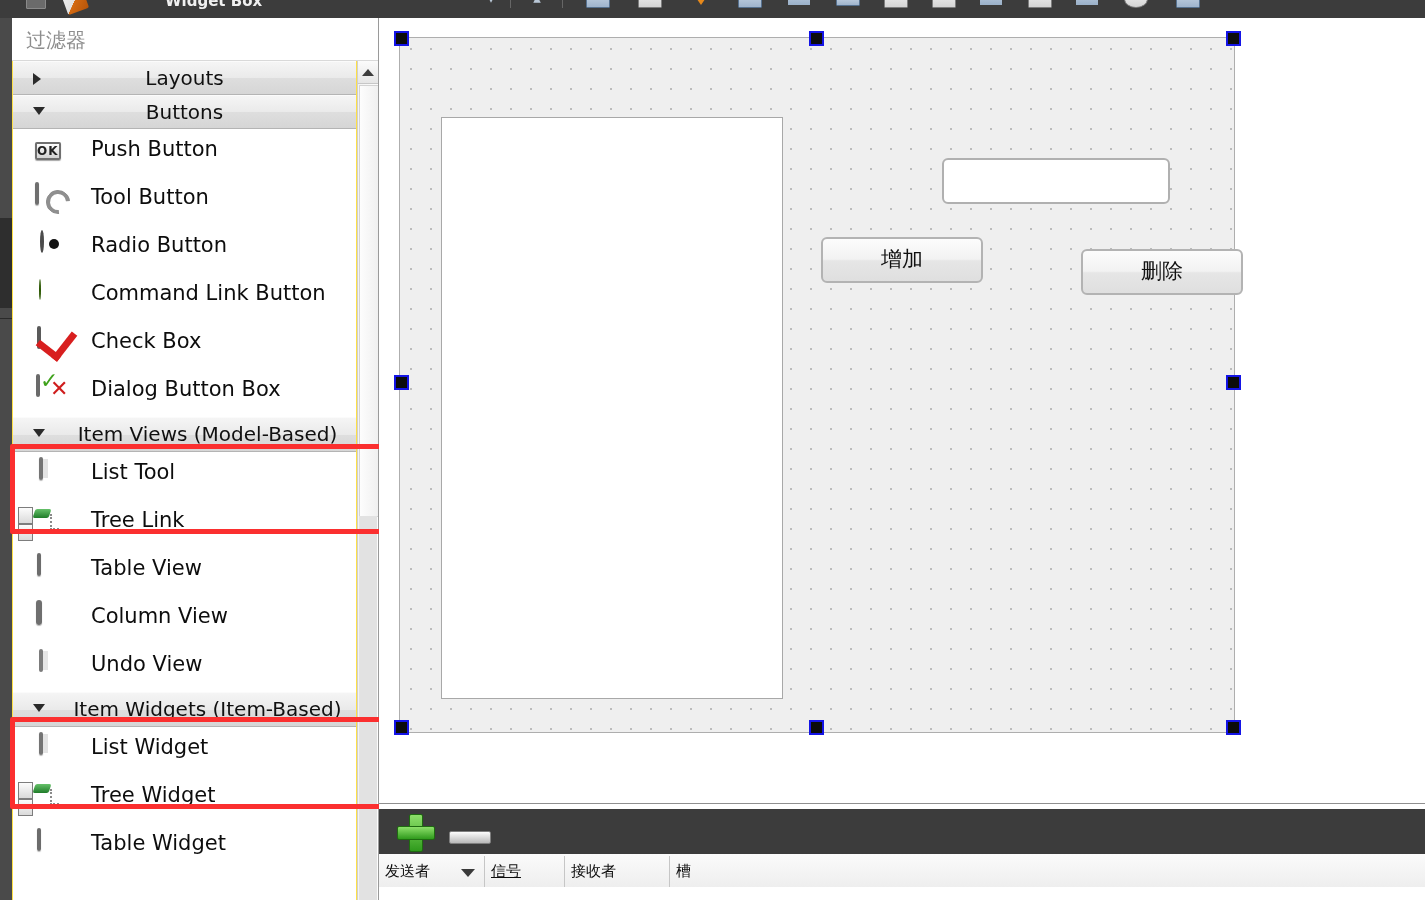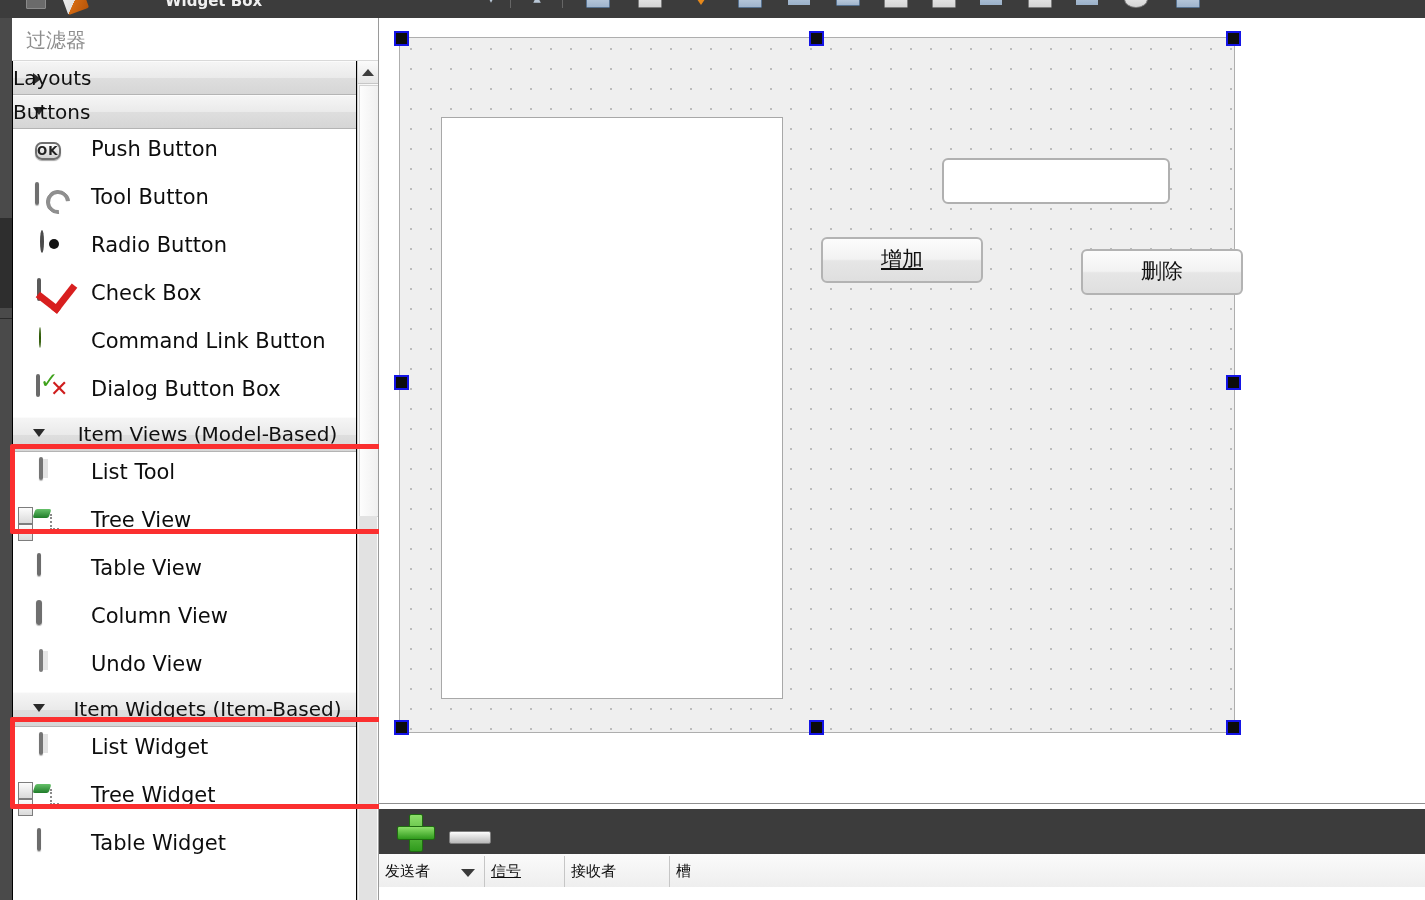--- a/index.html
+++ b/index.html
@@ -46,21 +46,21 @@
   }
 
   
   .left-rail{position:absolute;left:0;top:18px;width:12px;height:882px;background:#4a4a4a;}
   .left-rail .rail-dark{position:absolute;left:0;top:200px;width:12px;height:90px;background:#2e2e2e;}
   .left-rail .rail-line{position:absolute;left:0;top:300px;width:12px;height:1px;background:#2a2a2a;}
 
   
   .widgetbox{
     position:absolute;left:12px;top:18px;width:366px;height:882px;
-    background:#000000;border-right:1px solid #9a9a9a;
+    background:#fde047;border-right:1px solid #9a9a9a;
     overflow:hidden;
   }
   .filter{
     position:absolute;left:0;top:0;width:366px;height:42px;
     background:#ffffff;
     border-bottom:1px solid #d9d9d9;
   }
   .filter .ph{
     position:absolute;left:14px;top:9px;
     font-size:20px;color:#8d8d8d;
@@ -75,36 +75,36 @@
     background:linear-gradient(#f5f5f5 0%,#eaeaea 50%,#dedede 51%,#d6d6d6 100%);
     border-bottom:1px solid #b4b4b4;
     border-top:1px solid #fbfbfb;
   }
   .grp .arr{
     position:absolute;left:20px;top:11px;width:0;height:0;
   }
   .grp.closed .arr{border-top:6px solid transparent;border-bottom:6px solid transparent;border-left:8px solid #2b2b2b;}
   .grp.open .arr{border-left:6px solid transparent;border-right:6px solid transparent;border-top:8px solid #2b2b2b;}
   .grp .gtxt{
-    position:absolute;left:0;right:0;top:4px;
+    position:absolute;left:0;right:0;top:4px;text-align:center;
     font-size:20px;color:#101010;
   }
   .grp.leftish .gtxt{text-align:center;left:46px;}
 
   .witem{
     position:relative;height:48px;background:#ffffff;
   }
   .witem .wi-ico{position:absolute;left:20px;top:7px;width:42px;height:34px;}
   .witem .wi-txt{position:absolute;left:78px;top:8px;font-size:21px;color:#0d0d0d;}
 
   
   .ic-push{
     width:38px;height:32px;margin-top:1px;margin-left:2px;
     background:linear-gradient(#fdfdfd,#d2d2d2);
-    border:2px solid #6f6f6f;border-radius:7px;
+    border:2px solid #6f6f6f;border-radius:2px;
     box-shadow:0 1px 1px rgba(0,0,0,.35);
     font-size:12px;font-weight:700;color:#222;text-align:center;line-height:30px;
     letter-spacing:1px;
   }
   .ic-tool{
     width:38px;height:32px;margin-top:1px;margin-left:2px;
     background:linear-gradient(#eeeeee,#c9c9c9);
     border:2px solid #6f6f6f;border-radius:3px;position:relative;
     box-shadow:0 1px 1px rgba(0,0,0,.3);
   }
@@ -243,21 +243,21 @@
   .lineedit-w{
     position:absolute;left:542px;top:120px;width:224px;height:42px;
     background:#ffffff;border:2px solid #b0b0b0;border-radius:6px;
   }
   .btn-w{
     position:absolute;height:42px;
     background:linear-gradient(#fcfcfc 0%,#f2f2f2 48%,#e6e6e6 52%,#dfdfdf 100%);
     border:2px solid #b3b3b3;border-radius:6px;
     font-size:21px;color:#111;text-align:center;line-height:40px;
   }
-  .btn-add{left:421px;top:199px;width:158px;text-decoration:underline;}
+  .btn-add{left:421px;top:199px;width:158px;}
   .btn-del{left:681px;top:199px;width:158px;margin-top:12px;}
 
   .handle{
     position:absolute;width:11px;height:11px;
     background:#0b0b0b;border:2px solid #1414e6;
   }
 
   
   .sse{
     position:absolute;left:379px;top:803px;right:0;height:97px;
@@ -357,46 +357,46 @@
       </div>
       <div class="witem">
         <span class="wi-ico"><span class="ic-tool"></span></span>
         <span class="wi-txt">Tool Button</span>
       </div>
       <div class="witem">
         <span class="wi-ico"><span class="ic-radio"></span></span>
         <span class="wi-txt">Radio Button</span>
       </div>
       <div class="witem">
+        <span class="wi-ico"><span class="ic-cmd"></span></span>
+        <span class="wi-txt">Command Link Button</span>
+      </div>
+      <div class="witem">
         <span class="wi-ico"><span class="ic-check"></span></span>
         <span class="wi-txt">Check Box</span>
-      </div>
-      <div class="witem">
-        <span class="wi-ico"><span class="ic-cmd"></span></span>
-        <span class="wi-txt">Command Link Button</span>
       </div>
       <div class="witem">
         <span class="wi-ico"><span class="ic-dlg"></span></span>
         <span class="wi-txt">Dialog Button Box</span>
       </div>
 
       <div class="grp open leftish" style="height:33px;">
         <span class="arr"></span>
         <span class="gtxt">Item Views (Model-Based)</span>
       </div>
 
       <div class="witem">
         <span class="wi-ico"><span class="ic-listv"></span></span>
         <span class="wi-txt">List Tool</span>
       </div>
       <div class="witem">
         <span class="wi-ico">
           <span class="ic-treev"><i class="tk"></i><i class="ln"></i><i class="pg pg1"></i><i class="pg pg2"></i></span>
         </span>
-        <span class="wi-txt">Tree View</span>
+        <span class="wi-txt">Tree Link</span>
       </div>
       <div class="witem">
         <span class="wi-ico"><span class="ic-tablev"></span></span>
         <span class="wi-txt">Table View</span>
       </div>
       <div class="witem">
         <span class="wi-ico"><span class="ic-colv"></span></span>
         <span class="wi-txt">Column View</span>
       </div>
       <div class="witem">

